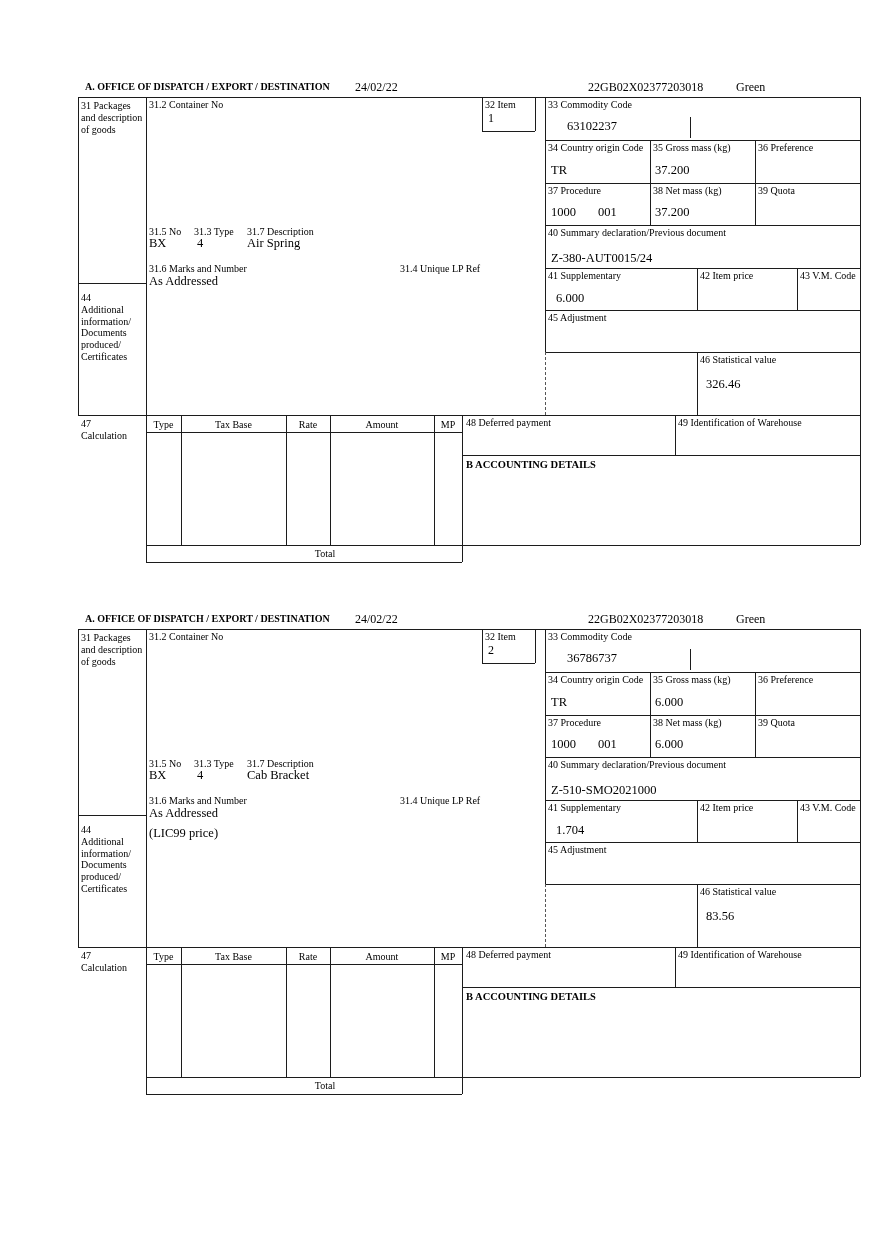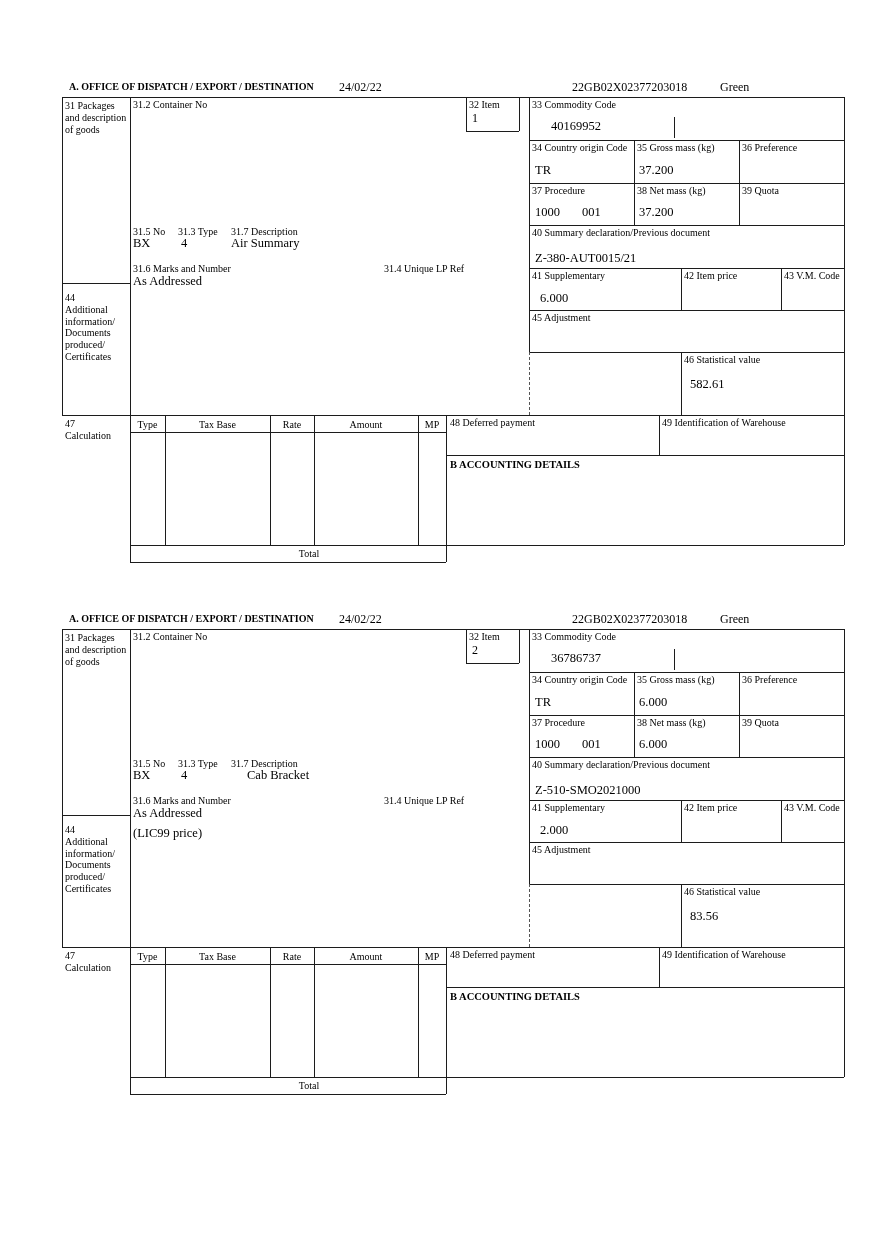--- a/index.html
+++ b/index.html
@@ -1,18 +1,18 @@
 <!DOCTYPE html>
 <html><head>
 <meta charset="utf-8">
 <style>
   * { margin:0; padding:0; box-sizing:border-box; }
   html,body { width:882px; height:1250px; background:#ffffff; }
   body { position:relative; font-family:"Liberation Serif", serif; color:#000; }
-  .decl { position:absolute; left:62px; width:782px; height:486px; }
+  .decl { position:absolute; left:78px; width:782px; height:486px; }
   .decl:nth-of-type(1) { top:80px; }
   .decl:nth-of-type(2) { top:612px; }
   .hl { position:absolute; height:0; border-top:1px solid #1c1c1c; }
   .vl { position:absolute; width:0; border-left:1px solid #1c1c1c; }
   .vl.dashed { border-left-style:dashed; border-left-color:#555; }
   .lbl { position:absolute; font-size:10px; line-height:1.18; white-space:nowrap; }
   .lbl.wrap { white-space:normal; }
   .val { position:absolute; font-size:12.5px; white-space:nowrap; }
   .hdr { position:absolute; font-size:12px; white-space:nowrap; }
   .bold { font-weight:bold; }
@@ -75,56 +75,56 @@
     <div class="lbl wrap" style="left:3px; top:338px; width:60px;">
       <span style="display:block;">47</span>
       <span>Calculation</span>
     </div>
 
     <div class="lbl" style="left:71px; top:19px;">31.2 Container No</div>
     <div class="lbl" style="left:407px; top:19px;">32 Item</div>
     <div class="val" style="left:410px; top:31px; font-size:12px;">1</div>
 
     <div class="lbl" style="left:470px; top:19px;">33 Commodity Code</div>
-    <div class="val" style="left:489px; top:39px;">40169952</div>
+    <div class="val" style="left:489px; top:39px;">63102237</div>
     <div class="lbl" style="left:470px; top:62px;">34 Country origin Code</div>
     <div class="lbl" style="left:575px; top:62px;">35 Gross mass (kg)</div>
     <div class="lbl" style="left:680px; top:62px;">36 Preference</div>
     <div class="val" style="left:473px; top:83px;">TR</div>
     <div class="val" style="left:577px; top:83px;">37.200</div>
     <div class="lbl" style="left:470px; top:105px;">37 Procedure</div>
     <div class="lbl" style="left:575px; top:105px;">38 Net mass (kg)</div>
     <div class="lbl" style="left:680px; top:105px;">39 Quota</div>
     <div class="val" style="left:473px; top:125px;">1000</div>
     <div class="val" style="left:520px; top:125px;">001</div>
     <div class="val" style="left:577px; top:125px;">37.200</div>
 
     <div class="lbl" style="left:71px; top:146px;">31.5 No</div>
     <div class="lbl" style="left:116px; top:146px;">31.3 Type</div>
     <div class="lbl" style="left:169px; top:146px;">31.7 Description</div>
     <div class="val" style="left:71px; top:156px;">BX</div>
     <div class="val" style="left:119px; top:156px;">4</div>
-    <div class="val" style="left:169px; top:156px;">Air Summary</div>
+    <div class="val" style="left:169px; top:156px;">Air Spring</div>
 
     <div class="lbl" style="left:470px; top:147px;">40 Summary declaration/Previous document</div>
-    <div class="val" style="left:473px; top:171px;">Z-380-AUT0015/21</div>
+    <div class="val" style="left:473px; top:171px;">Z-380-AUT0015/24</div>
 
     <div class="lbl" style="left:71px; top:183px;">31.6 Marks and Number</div>
     <div class="lbl" style="left:322px; top:183px;">31.4 Unique LP Ref</div>
     <div class="val" style="left:71px; top:194px;">As Addressed</div>
     <div class="val" style="left:71px; top:214px;"></div>
 
     <div class="lbl" style="left:470px; top:190px;">41 Supplementary</div>
     <div class="lbl" style="left:622px; top:190px;">42 Item price</div>
     <div class="lbl" style="left:722px; top:190px;">43 V.M. Code</div>
     <div class="val" style="left:478px; top:211px;">6.000</div>
 
     <div class="lbl" style="left:470px; top:232px;">45 Adjustment</div>
     <div class="lbl" style="left:622px; top:274px;">46 Statistical value</div>
-    <div class="val" style="left:628px; top:297px;">582.61</div>
+    <div class="val" style="left:628px; top:297px;">326.46</div>
 
     <div class="lbl ctr" style="left:68px; top:339px; width:35px;">Type</div>
     <div class="lbl ctr" style="left:103px; top:339px; width:105px;">Tax Base</div>
     <div class="lbl ctr" style="left:208px; top:339px; width:44px;">Rate</div>
     <div class="lbl ctr" style="left:252px; top:339px; width:104px;">Amount</div>
     <div class="lbl ctr" style="left:356px; top:339px; width:28px;">MP</div>
     <div class="lbl ctr" style="left:210px; top:468px; width:74px;">Total</div>
 
     <div class="lbl" style="left:388px; top:337px;">48 Deferred payment</div>
     <div class="lbl" style="left:600px; top:337px;">49 Identification of Warehouse</div>
@@ -203,34 +203,34 @@
     <div class="lbl" style="left:680px; top:105px;">39 Quota</div>
     <div class="val" style="left:473px; top:125px;">1000</div>
     <div class="val" style="left:520px; top:125px;">001</div>
     <div class="val" style="left:577px; top:125px;">6.000</div>
 
     <div class="lbl" style="left:71px; top:146px;">31.5 No</div>
     <div class="lbl" style="left:116px; top:146px;">31.3 Type</div>
     <div class="lbl" style="left:169px; top:146px;">31.7 Description</div>
     <div class="val" style="left:71px; top:156px;">BX</div>
     <div class="val" style="left:119px; top:156px;">4</div>
-    <div class="val" style="left:169px; top:156px;margin-left:16px;">Cab Bracket</div>
+    <div class="val" style="left:169px; top:156px;">Cab Bracket</div>
 
     <div class="lbl" style="left:470px; top:147px;">40 Summary declaration/Previous document</div>
     <div class="val" style="left:473px; top:171px;">Z-510-SMO2021000</div>
 
     <div class="lbl" style="left:71px; top:183px;">31.6 Marks and Number</div>
     <div class="lbl" style="left:322px; top:183px;">31.4 Unique LP Ref</div>
     <div class="val" style="left:71px; top:194px;">As Addressed</div>
     <div class="val" style="left:71px; top:214px;">(LIC99 price)</div>
 
     <div class="lbl" style="left:470px; top:190px;">41 Supplementary</div>
     <div class="lbl" style="left:622px; top:190px;">42 Item price</div>
     <div class="lbl" style="left:722px; top:190px;">43 V.M. Code</div>
-    <div class="val" style="left:478px; top:211px;">2.000</div>
+    <div class="val" style="left:478px; top:211px;">1.704</div>
 
     <div class="lbl" style="left:470px; top:232px;">45 Adjustment</div>
     <div class="lbl" style="left:622px; top:274px;">46 Statistical value</div>
     <div class="val" style="left:628px; top:297px;">83.56</div>
 
     <div class="lbl ctr" style="left:68px; top:339px; width:35px;">Type</div>
     <div class="lbl ctr" style="left:103px; top:339px; width:105px;">Tax Base</div>
     <div class="lbl ctr" style="left:208px; top:339px; width:44px;">Rate</div>
     <div class="lbl ctr" style="left:252px; top:339px; width:104px;">Amount</div>
     <div class="lbl ctr" style="left:356px; top:339px; width:28px;">MP</div>

